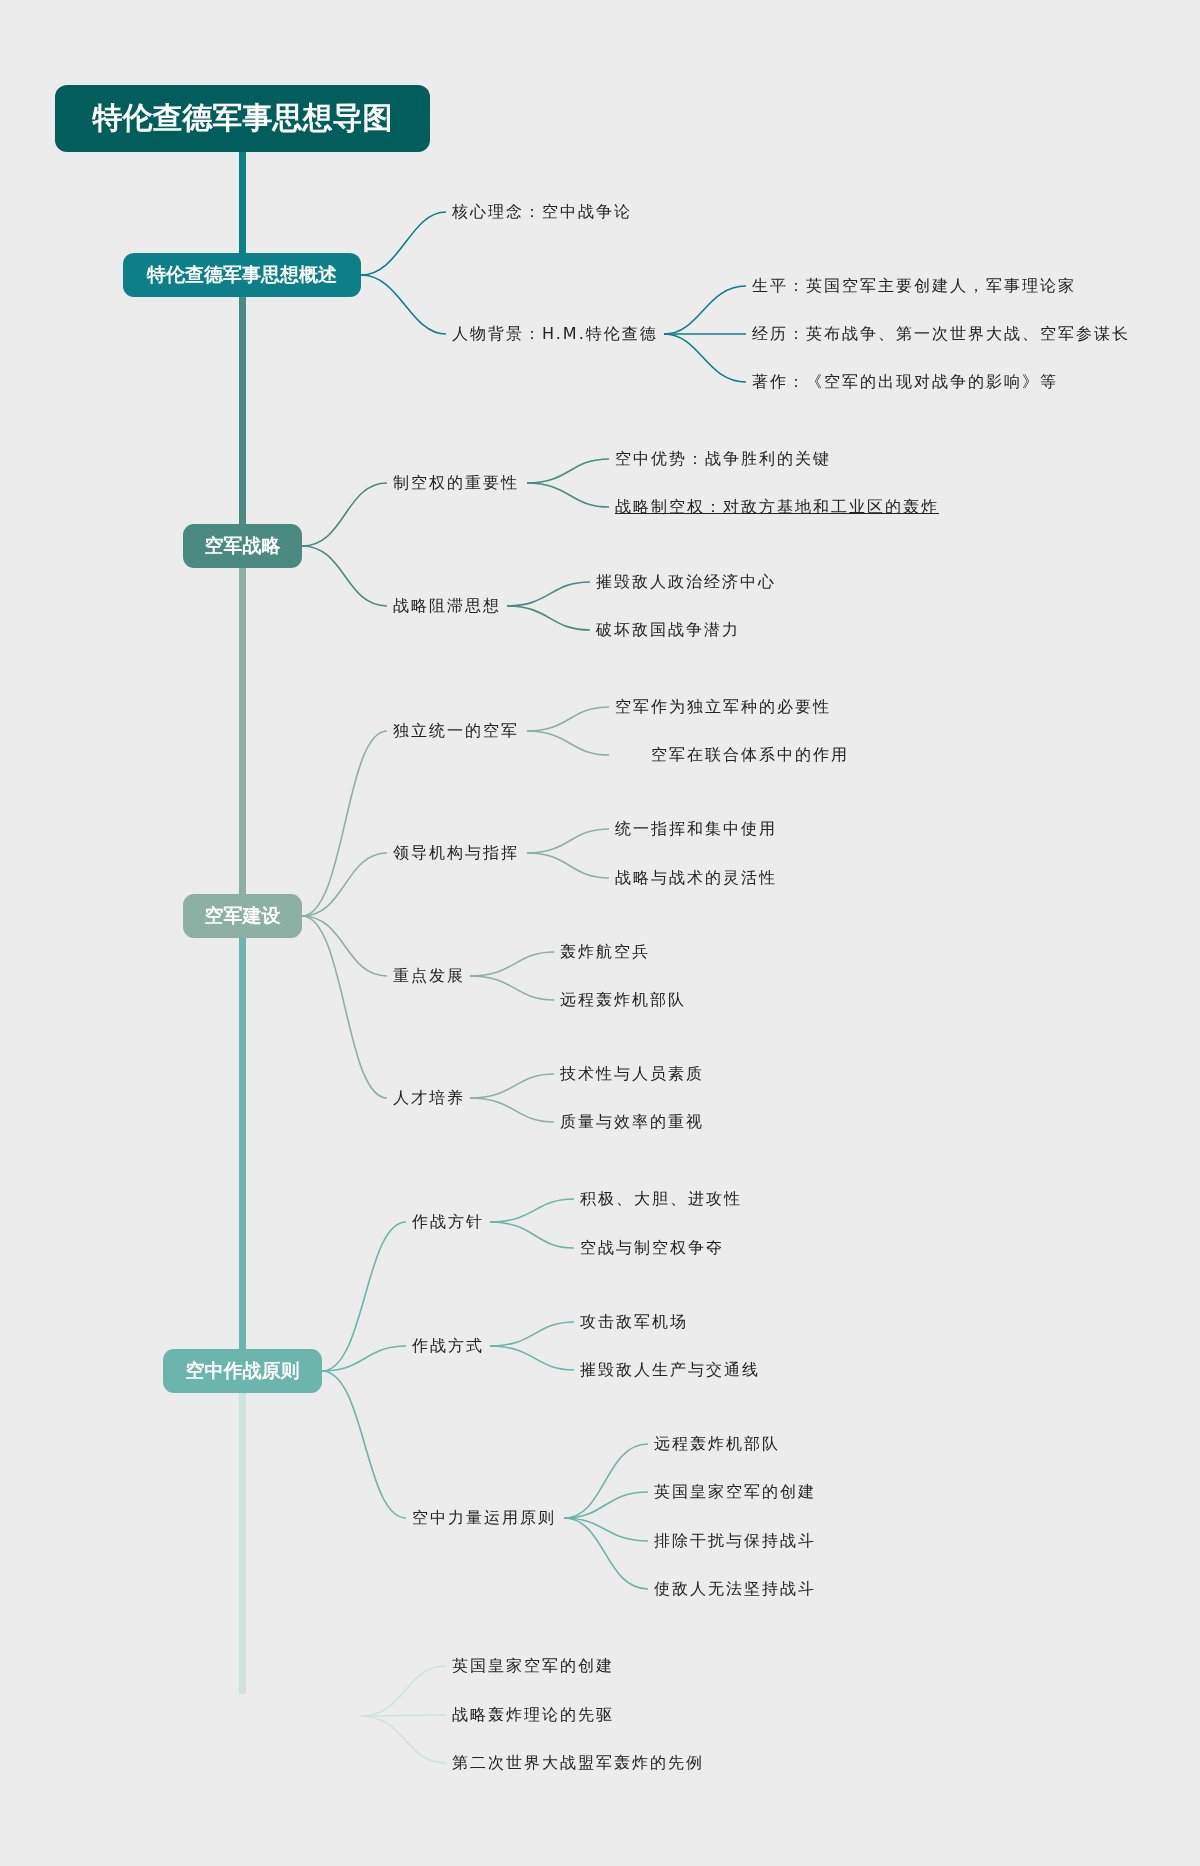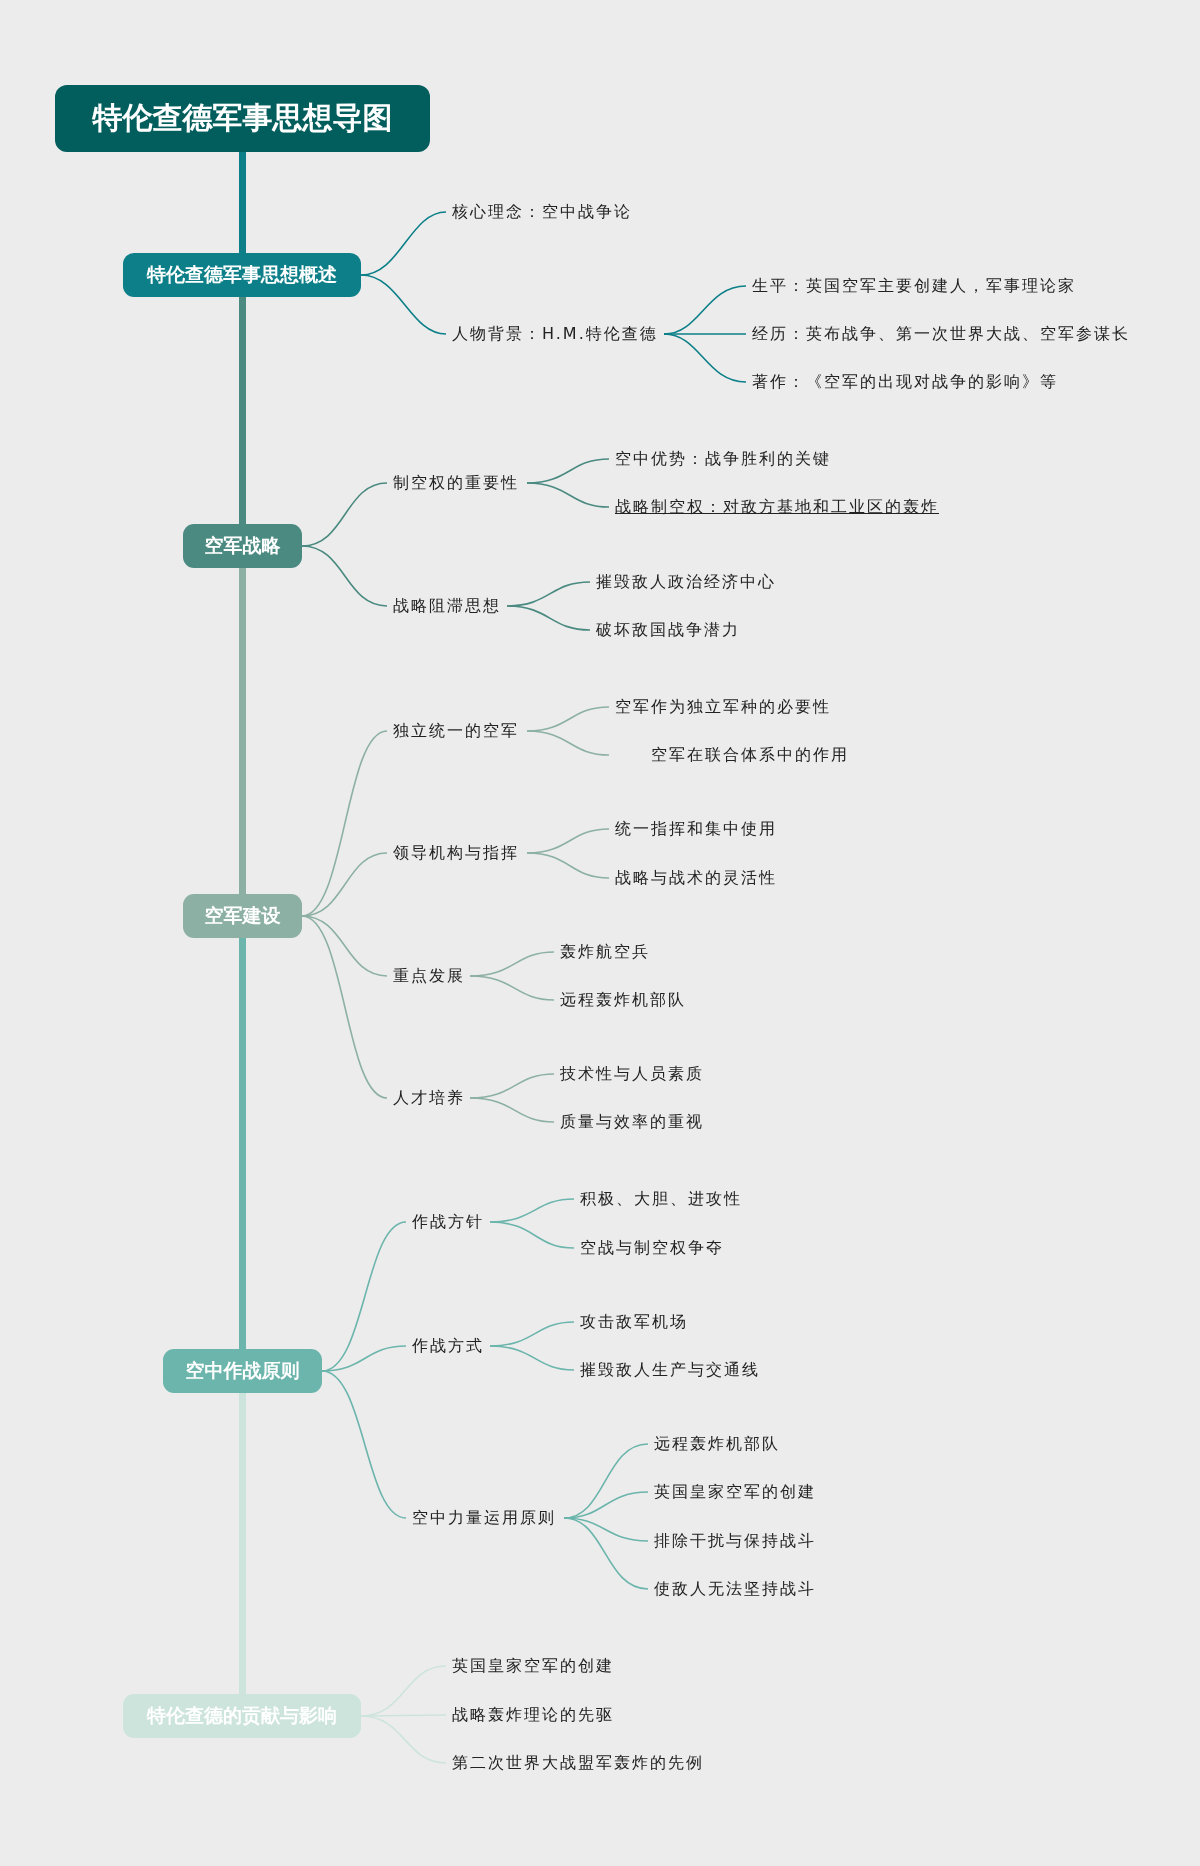--- a/index.html
+++ b/index.html
@@ -81,21 +81,20 @@
       </g>
     </g>
   </svg>
 
   <div class="box root" style="left:55px;top:85px;width:375px;height:67px;background:#025e5c;">特伦查德军事思想导图</div>
 
   <div class="box main" style="left:123px;top:253px;width:238px;height:44px;background:#0c7f88;">特伦查德军事思想概述</div>
   <div class="box main" style="left:183px;top:524px;width:119px;height:44px;background:#4a8a80;">空军战略</div>
   <div class="box main" style="left:183px;top:894px;width:119px;height:44px;background:#8cb0a4;">空军建设</div>
   <div class="box main" style="left:163px;top:1349px;width:159px;height:44px;background:#6bb5ac;">空中作战原则</div>
-  <div class="box main" style="left:123px;top:1694px;width:238px;height:44px;background:#cde4dc;">特伦查德的贡献与影响</div>
 
   <div class="leaf" style="left:452px;top:212px;">核心理念：空中战争论</div>
   <div class="leaf" style="left:452px;top:334px;">人物背景：H.M.特伦查德</div>
   <div class="leaf" style="left:752px;top:286px;">生平：英国空军主要创建人，军事理论家</div>
   <div class="leaf" style="left:752px;top:334px;">经历：英布战争、第一次世界大战、空军参谋长</div>
   <div class="leaf" style="left:752px;top:382px;">著作：《空军的出现对战争的影响》等</div>
 
   <div class="leaf" style="left:393px;top:483px;">制空权的重要性</div>
   <div class="leaf" style="left:615px;top:459px;">空中优势：战争胜利的关键</div>
   <div class="leaf" style="left:615px;top:507px;text-decoration:underline;">战略制空权：对敌方基地和工业区的轰炸</div>

